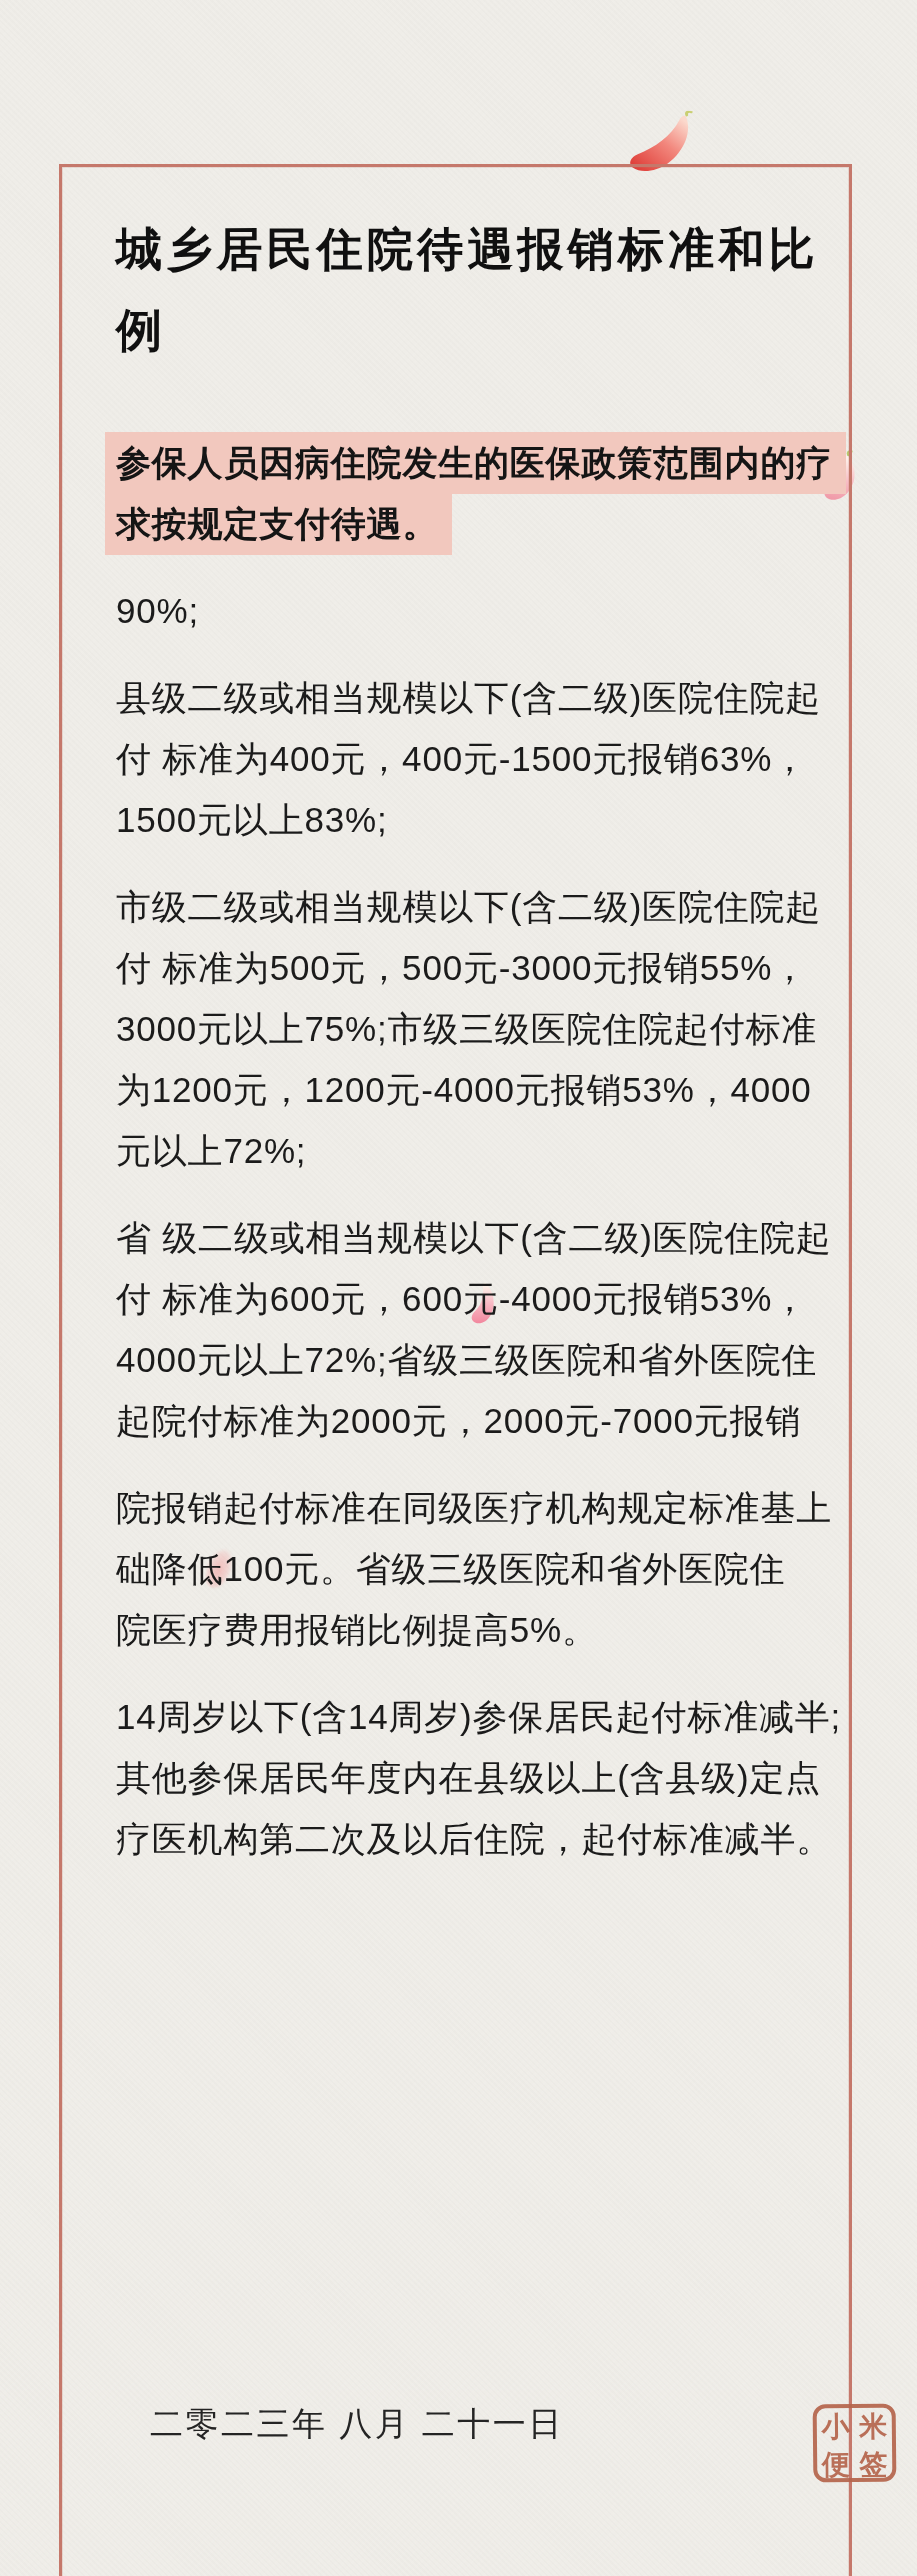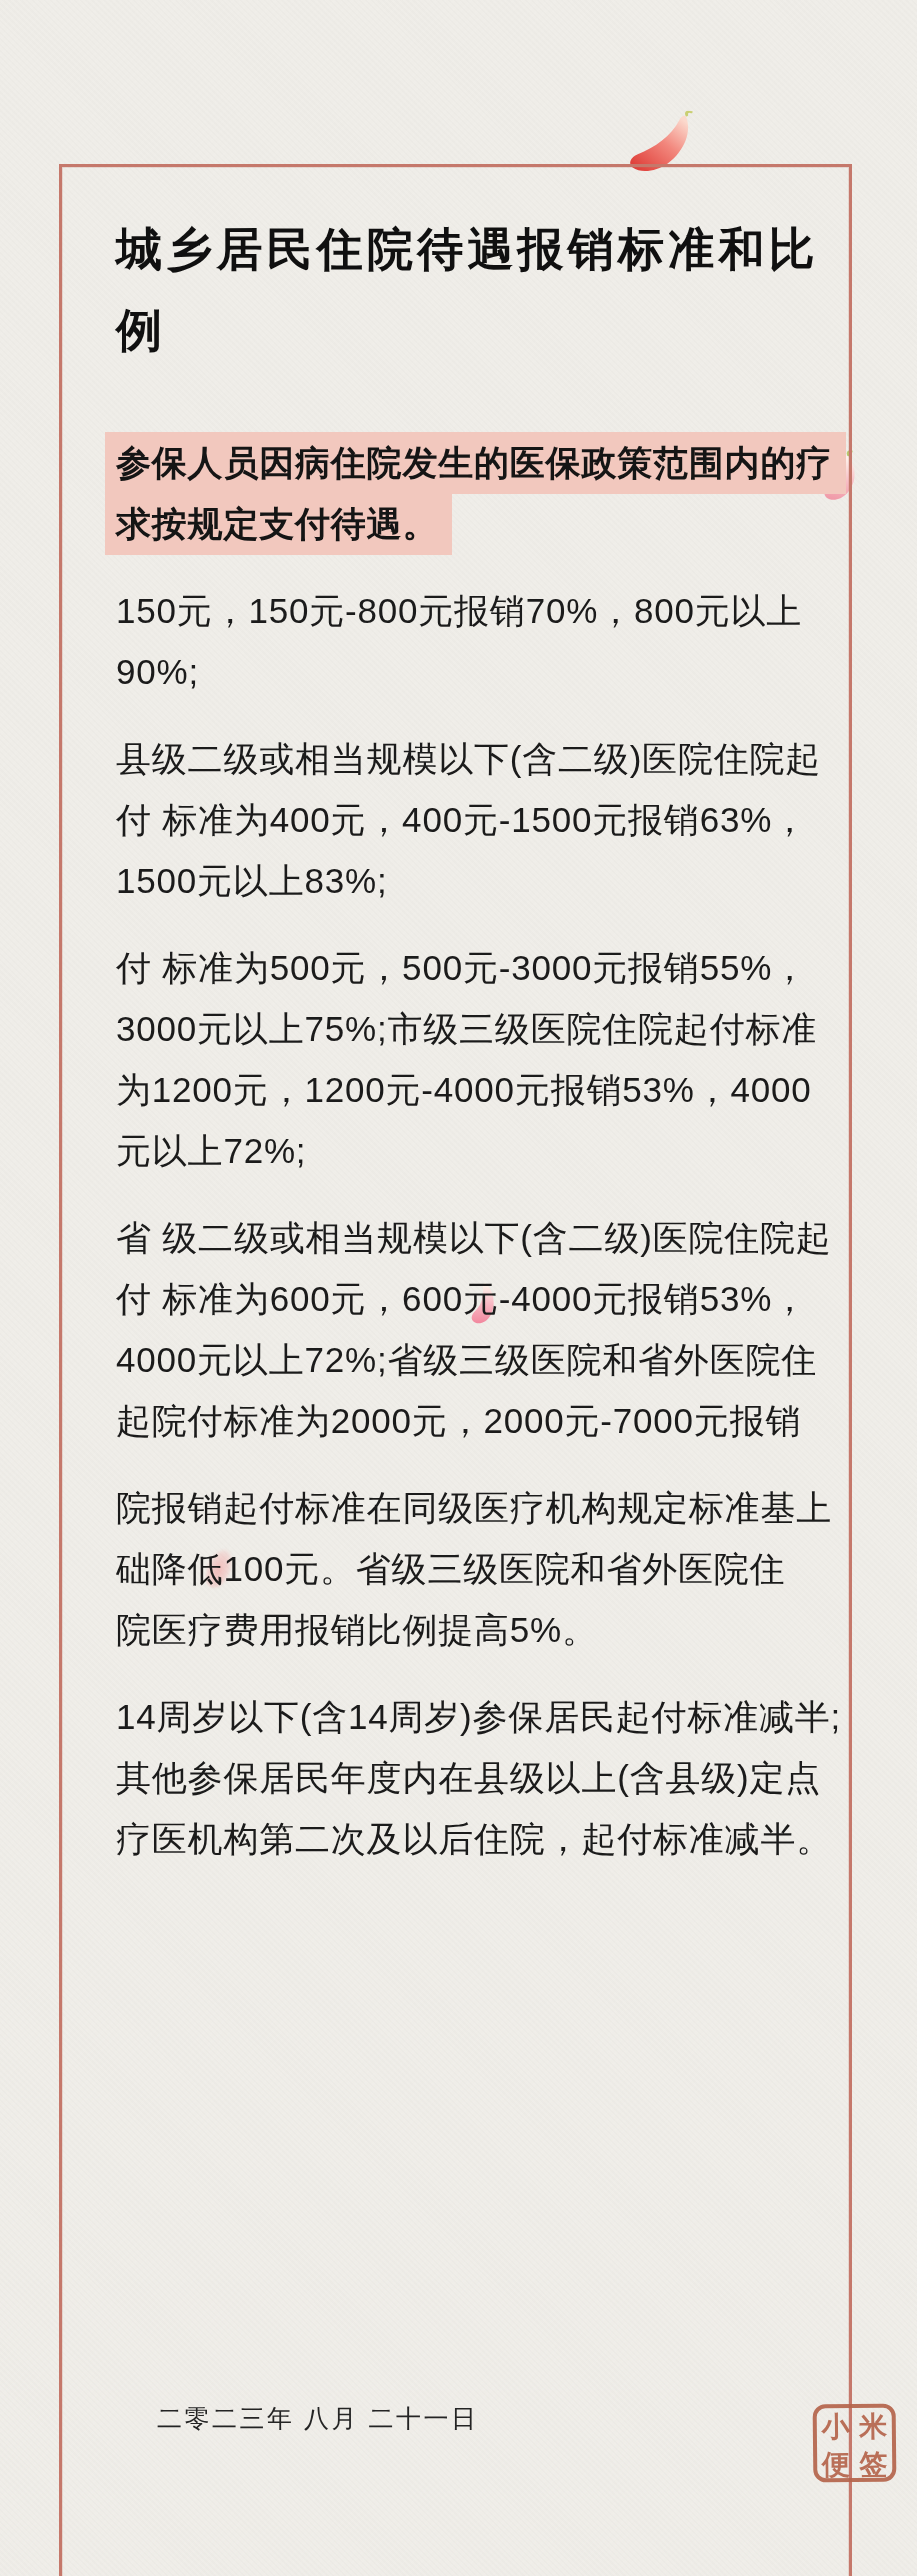--- a/index.html
+++ b/index.html
@@ -59,22 +59,22 @@
   .para.hl{font-weight:700;color:#151515;}
   .para.hl .t{
     display:inline-block;
     background:var(--color-highlight_bg);
     padding:12.7px 13.6px 13.6px 11px;
     margin:-12.7px 0 -13.6px -11px;
     line-height:35px;
   }
   .date{
     position:absolute;
-    left:95px;top:2235px;
-    font-size:25px;
+    left:88px;top:2235px;
+    font-size:33px;
     letter-spacing:2.5px;
     color:var(--color-date_text);
     white-space:nowrap;
   }
   .seal{
     position:absolute;
     left:751px;top:2237px;
     width:83px;height:78px;
     border:4.2px solid var(--color-seal);
     border-radius:12.7px;
@@ -151,29 +151,29 @@
         <div class="line">城乡居民住院待遇报销标准和比</div>
         <div class="line">例</div>
       </div>
 
       <div>
           <div class="para hl">
             <div class="line"><span class="t">参保人员因病住院发生的医保政策范围内的疗</span></div>
             <div class="line"><span class="t">求按规定支付待遇。</span></div>
           </div>
           <div class="para">
-            <div class="line"><span class="t">150元，150元-800元报销70%，800元以上</span></div>
             <div class="line"><span class="t">90%;</span></div>
           </div>
           <div class="para">
             <div class="line"><span class="t">县级二级或相当规模以下(含二级)医院住院起</span></div>
             <div class="line"><span class="t">付  标准为400元，400元-1500元报销63%，</span></div>
             <div class="line"><span class="t">1500元以上83%;</span></div>
           </div>
           <div class="para">
+            <div class="line"><span class="t">市级二级或相当规模以下(含二级)医院住院起</span></div>
             <div class="line"><span class="t">付  标准为500元，500元-3000元报销55%，</span></div>
             <div class="line"><span class="t">3000元以上75%;市级三级医院住院起付标准</span></div>
             <div class="line"><span class="t">为1200元，1200元-4000元报销53%，4000</span></div>
             <div class="line"><span class="t">元以上72%;</span></div>
           </div>
           <div class="para">
             <div class="line"><span class="t">省 级二级或相当规模以下(含二级)医院住院起</span></div>
             <div class="line"><span class="t">付  标准为600元，600元-4000元报销53%，</span></div>
             <div class="line"><span class="t">4000元以上72%;省级三级医院和省外医院住</span></div>
             <div class="line"><span class="t">起院付标准为2000元，2000元-7000元报销</span></div>

